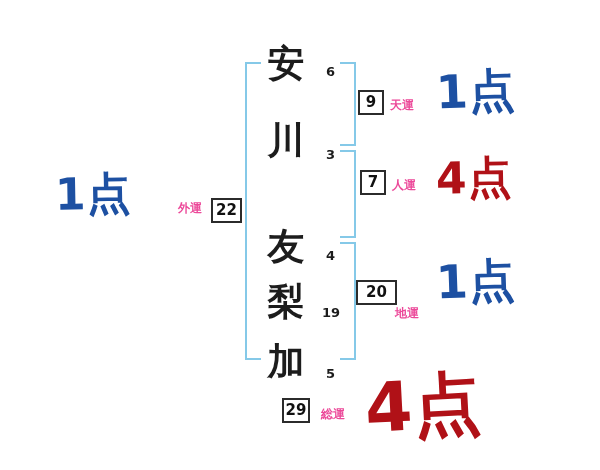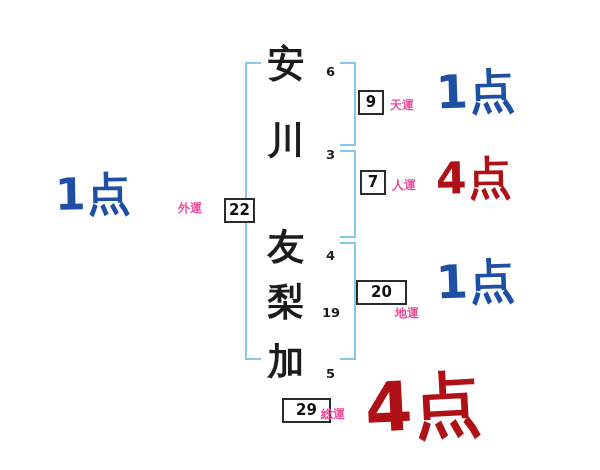--- a/index.html
+++ b/index.html
@@ -61,32 +61,32 @@
   <div class="strokes" style="left:326px; top:248px">4</div>
   <div class="strokes" style="left:322px; top:305px">19</div>
   <div class="strokes" style="left:326px; top:366px">5</div>
 
   <div class="bracket left" style="left:245px; top:62px;  height:298px"></div>
   <div class="bracket right" style="left:340px; top:62px;  height:84px"></div>
   <div class="bracket right" style="left:340px; top:150px; height:88px"></div>
   <div class="bracket right" style="left:340px; top:242px; height:118px"></div>
 
   <div class="boxlabel" style="left:178px; top:200px">外運</div>
-  <div class="valbox" style="left:224px; top:198px; width:31px">22</div>
+  <div class="valbox" style="left:211px; top:198px; width:31px">22</div>
 
   <div class="valbox" style="left:358px; top:90px; width:26px">9</div>
   <div class="boxlabel" style="left:390px; top:97px">天運</div>
 
   <div class="valbox" style="left:360px; top:170px; width:26px">7</div>
   <div class="boxlabel" style="left:392px; top:177px">人運</div>
 
-  <div class="valbox" style="left:356px; top:280px; width:51px">20</div>
+  <div class="valbox" style="left:356px; top:280px; width:41px">20</div>
   <div class="boxlabel" style="left:395px; top:305px">地運</div>
 
-  <div class="valbox" style="left:282px; top:398px; width:49px">29</div>
+  <div class="valbox" style="left:282px; top:398px; width:28px">29</div>
   <div class="boxlabel" style="left:321px; top:406px">総運</div>
 
   <div class="score blue gai">1点</div>
   <div class="score blue ten">1点</div>
   <div class="score red jin">4点</div>
   <div class="score blue chi">1点</div>
   <div class="score red sou">4点</div>
 
 </div>
 

